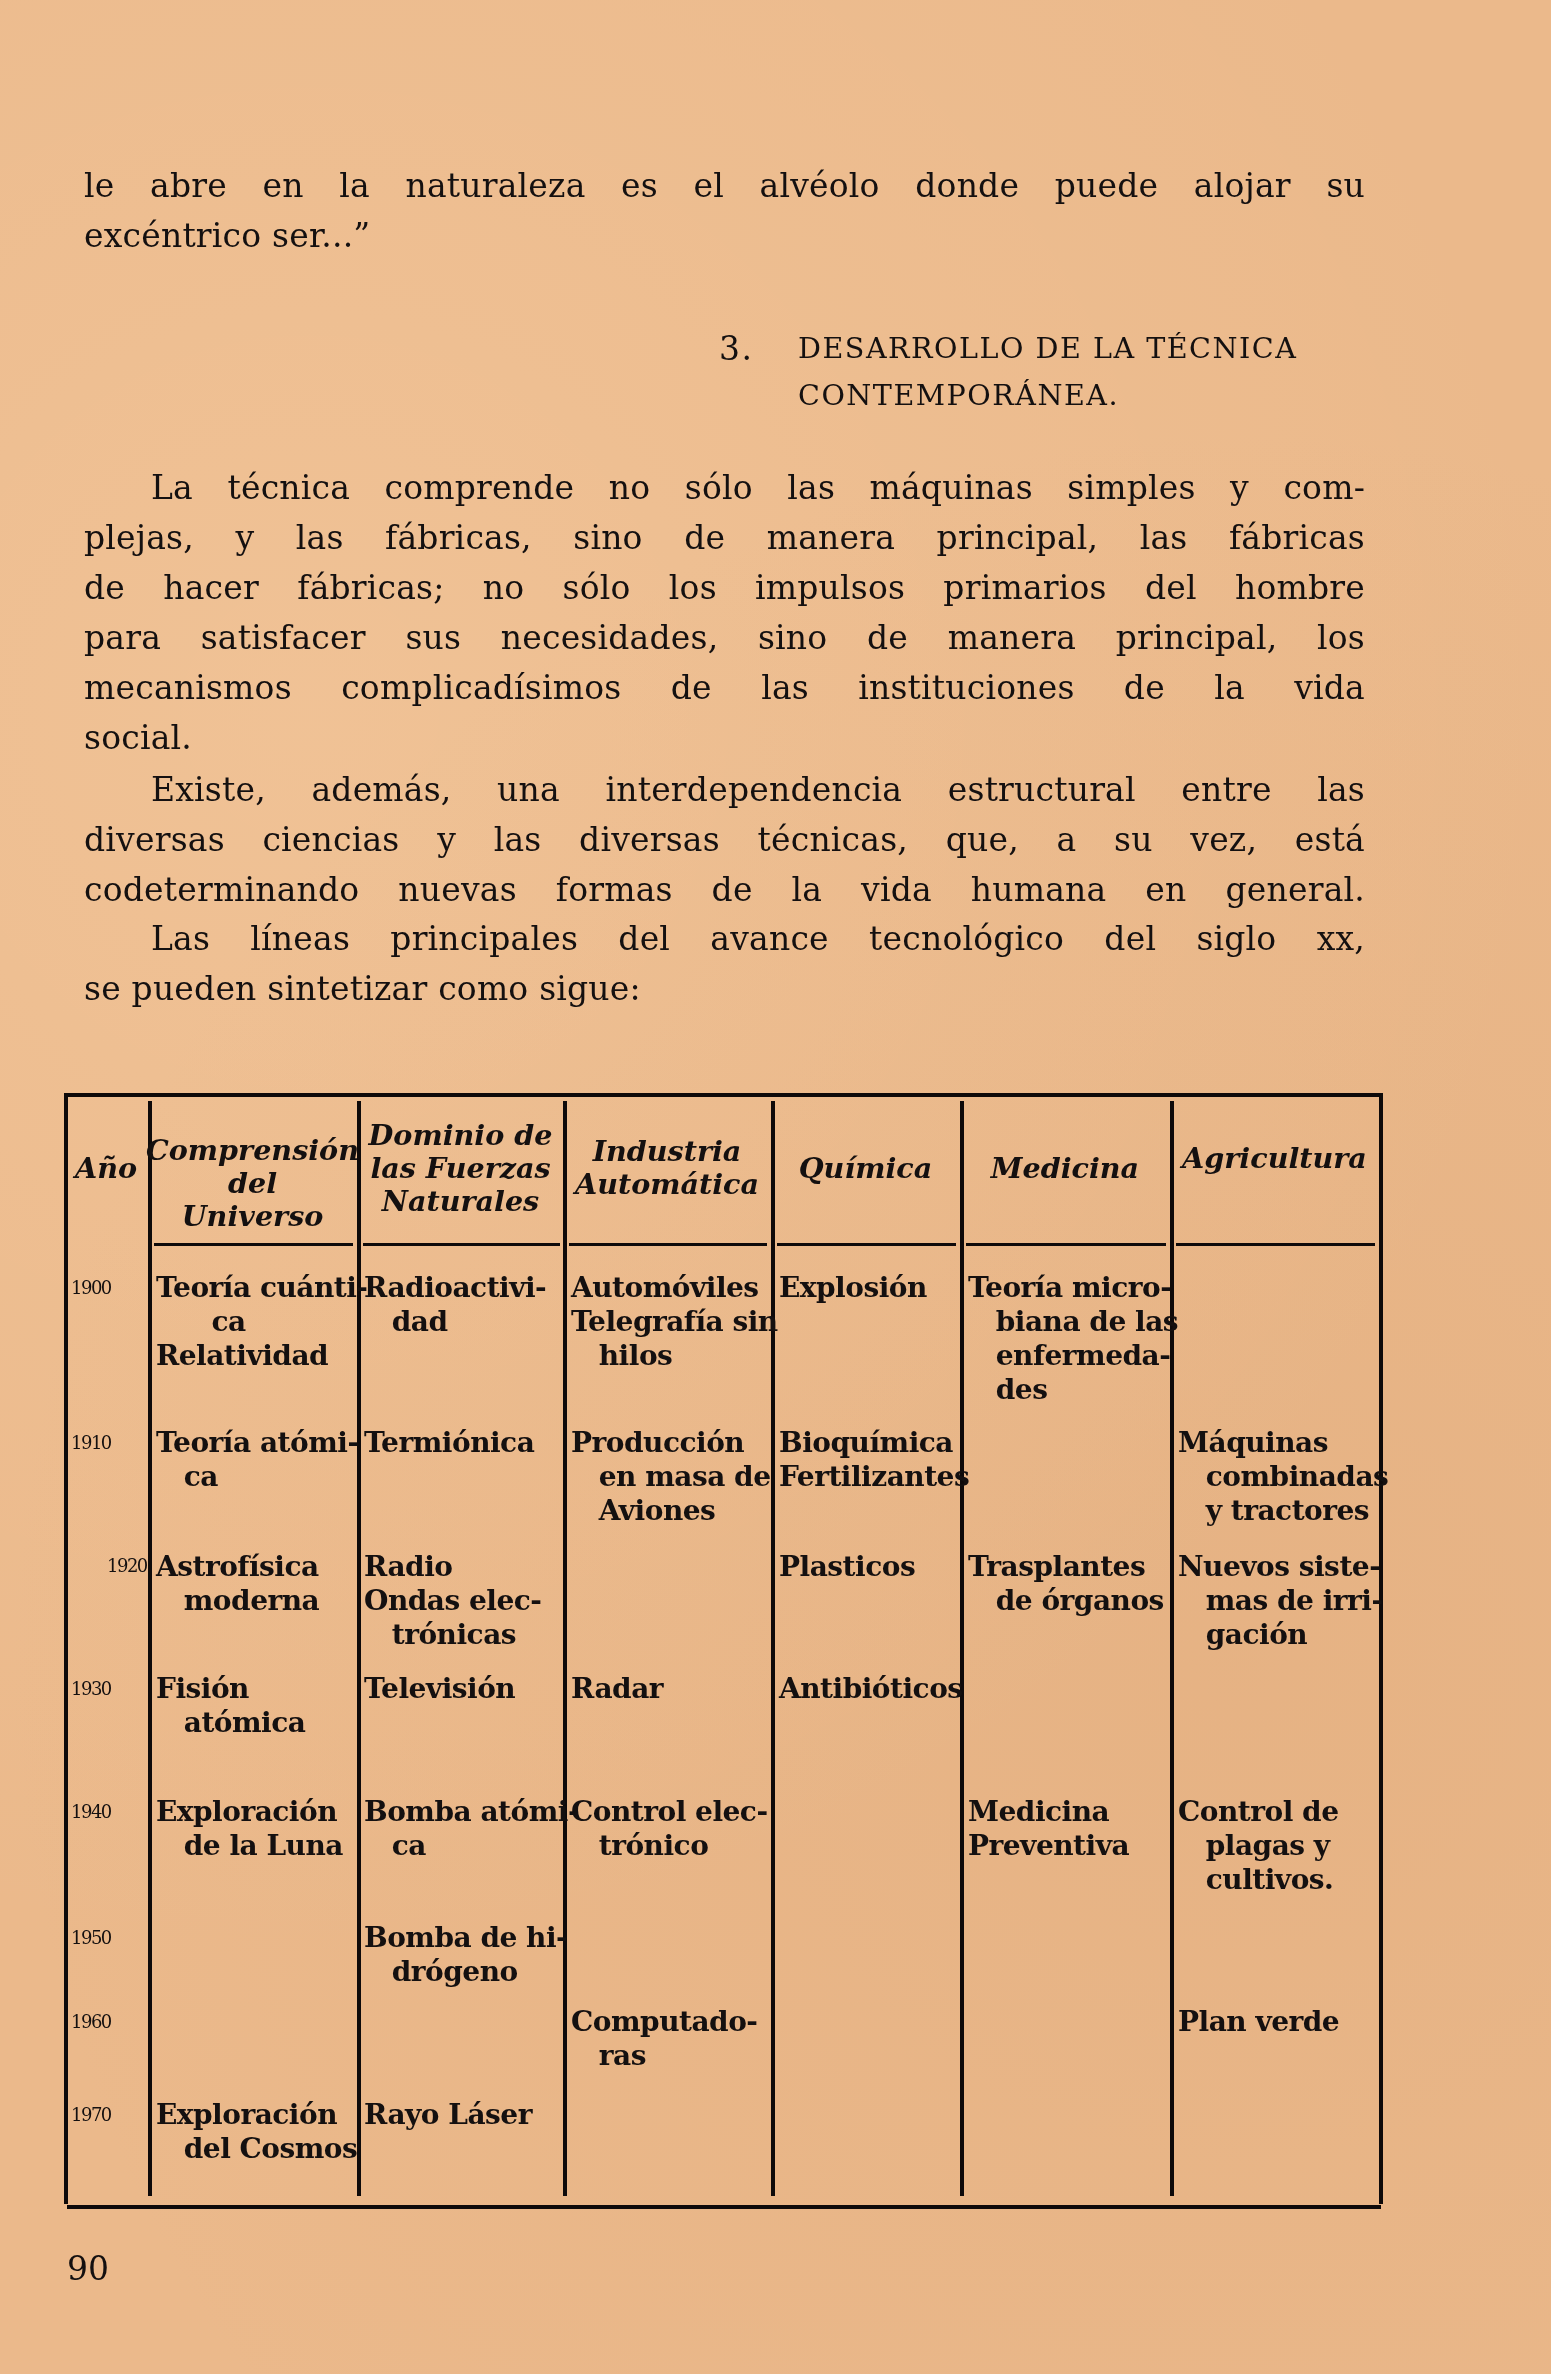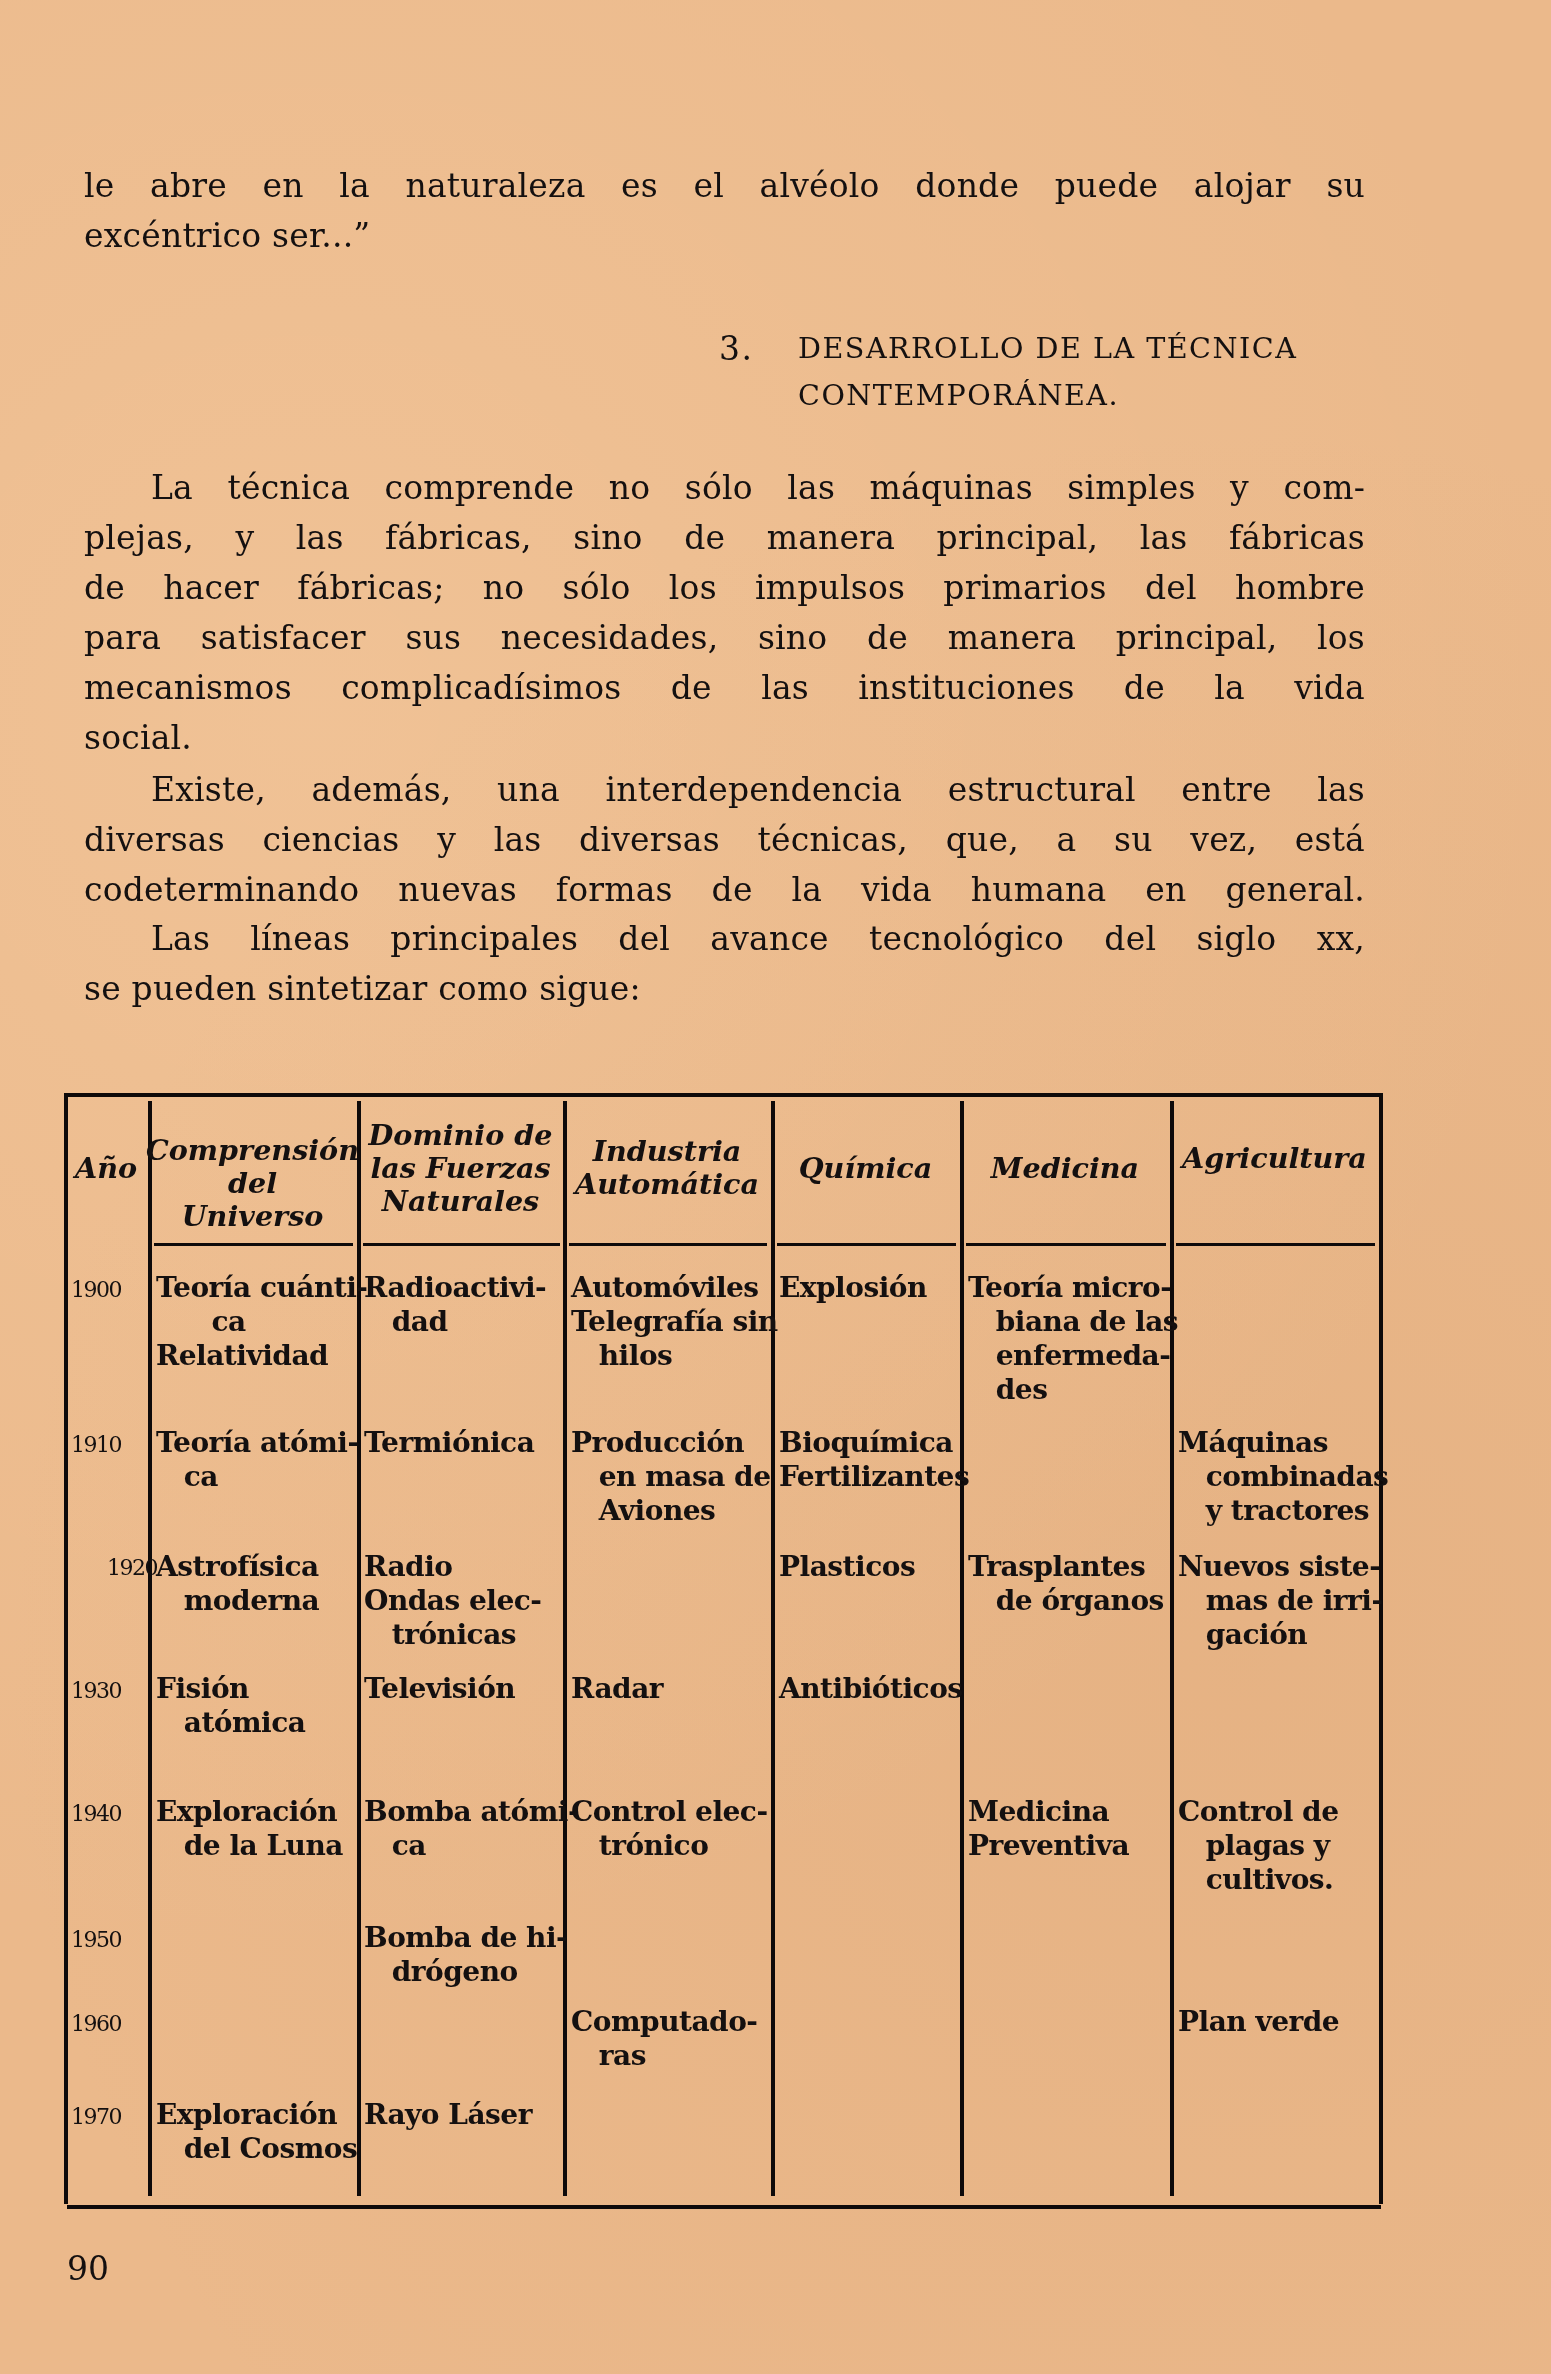--- a/index.html
+++ b/index.html
@@ -29,21 +29,21 @@
   #section-heading .num { position: absolute; left: 0; top: 0; font-size: 33px; }
   #section-heading .title { margin-left: 79px; display: block; white-space: nowrap; }
   #section-heading .title span { display: block; }
 
   
   #table { position: absolute; left: 0; top: 0; width: 1551px; height: 2374px; pointer-events: none; }
   .vline { position: absolute; width: 3.9px; background: #0e0a0a; }
   .hline { position: absolute; height: 3.9px; background: #0e0a0a; }
   .hdr { position: absolute; font-style: italic; font-weight: bold; font-size: 28.6px; line-height: 33px; text-align: center; font-family: "DejaVu Serif", serif; }
   .cell { position: absolute; font-size: 28px; line-height: 34px; font-family: "DejaVu Serif", serif; font-weight: 600; white-space: pre; letter-spacing: -0.5px; }
-  .year { position: absolute; left: 71px; font-size: 22px; font-family: "DejaVu Serif", serif; letter-spacing: -1.5px; }
+  .year { position: absolute; left: 71px; font-size: 18px; font-family: "DejaVu Serif", serif; letter-spacing: -1.5px; }
   #page-number { position: absolute; left: 67px; top: 2249px; font-size: 33px; font-family: "DejaVu Serif", serif; }
 </style>
 </head>
 <body>
 
 <div id="intro" class="para">
   <span class="line">le abre en la naturaleza es el alvéolo donde puede alojar su</span>
   <span class="line last">excéntrico ser...”</span>
 </div>
 

